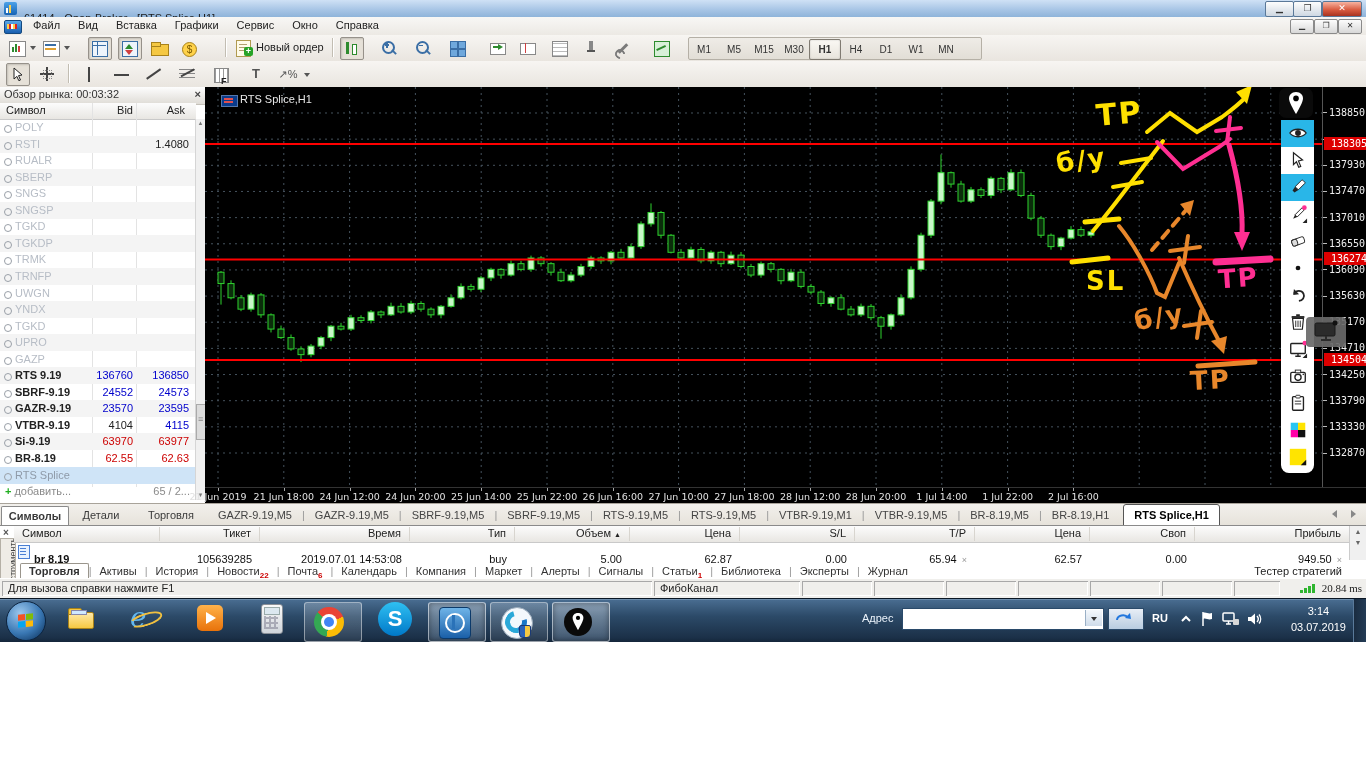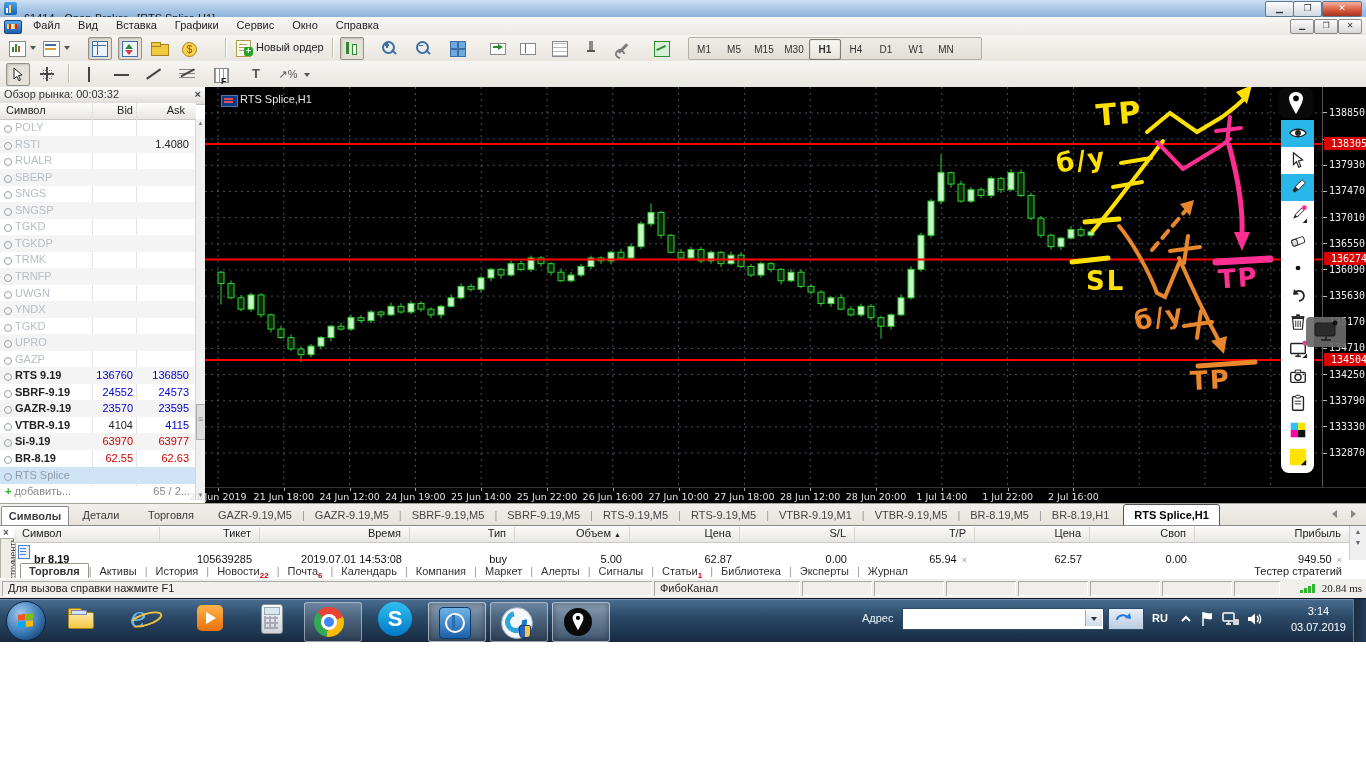--- a/index.html
+++ b/index.html
@@ -730,21 +730,21 @@
       <div class="ps-badge" style="top: 266.103px;">134504</div>
     </div>
 <div id="time-axis">
       <div class="ta-tick" style="left: 13px;"></div>
       <div class="ta-label" style="left: 13px;">21 Jun 2019</div>
       <div class="ta-tick" style="left: 78.8px;"></div>
       <div class="ta-label" style="left: 78.8px;">21 Jun 18:00</div>
       <div class="ta-tick" style="left: 144.6px;"></div>
       <div class="ta-label" style="left: 144.6px;">24 Jun 12:00</div>
       <div class="ta-tick" style="left: 210.4px;"></div>
-      <div class="ta-label" style="left: 210.4px;">24 Jun 19:00</div>
+      <div class="ta-label" style="left: 210.4px;">24 Jun 20:00</div>
       <div class="ta-tick" style="left: 276.2px;"></div>
       <div class="ta-label" style="left: 276.2px;">25 Jun 14:00</div>
       <div class="ta-tick" style="left: 342px;"></div>
       <div class="ta-label" style="left: 342px;">25 Jun 22:00</div>
       <div class="ta-tick" style="left: 407.8px;"></div>
       <div class="ta-label" style="left: 407.8px;">26 Jun 16:00</div>
       <div class="ta-tick" style="left: 473.6px;"></div>
       <div class="ta-label" style="left: 473.6px;">27 Jun 10:00</div>
       <div class="ta-tick" style="left: 539.4px;"></div>
       <div class="ta-label" style="left: 539.4px;">27 Jun 18:00</div>

